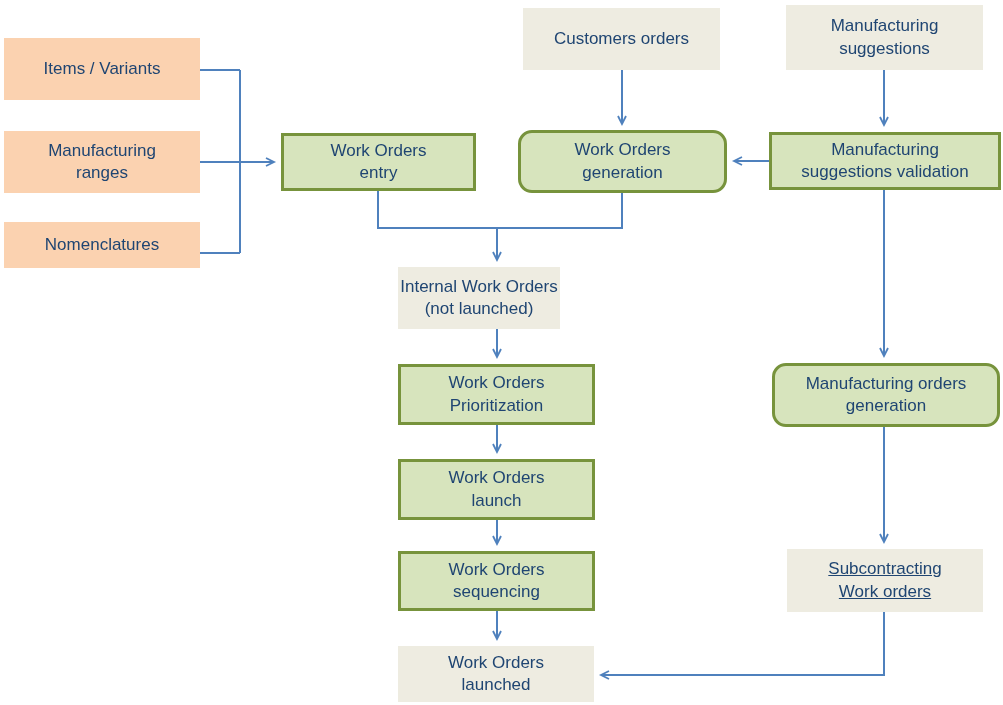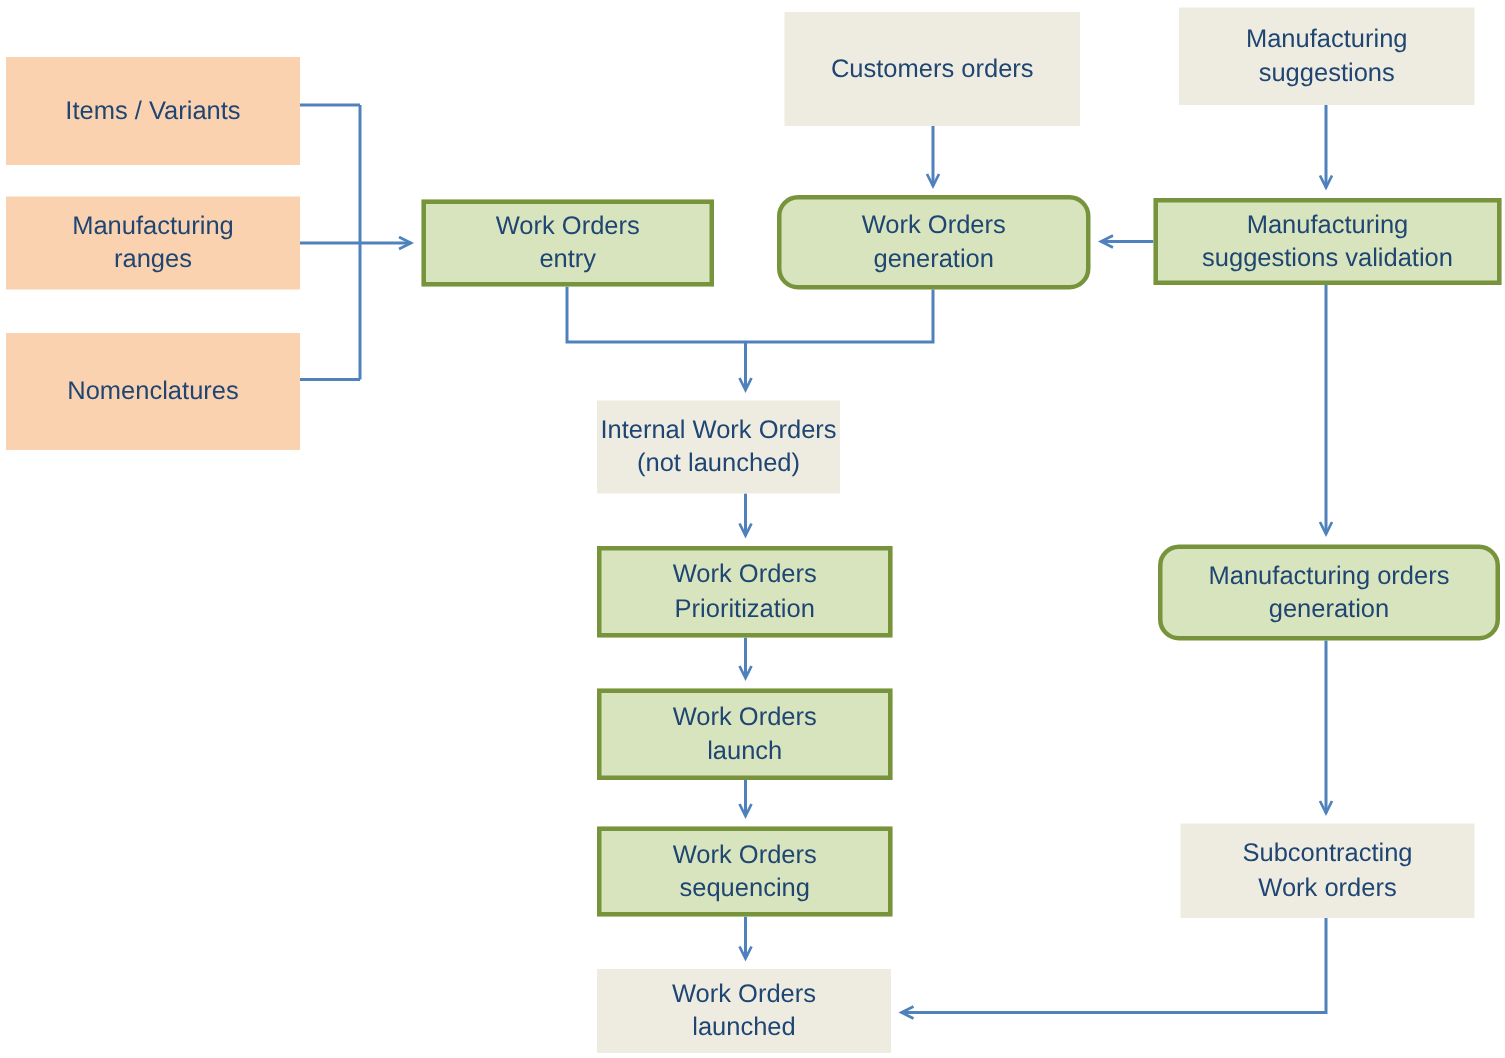--- a/index.html
+++ b/index.html
@@ -56,28 +56,28 @@
       <path d="M497,329 L497,357" marker-end="url(#arrow)"></path>
       <path d="M497,425 L497,452" marker-end="url(#arrow)"></path>
       <path d="M497,520 L497,544" marker-end="url(#arrow)"></path>
       <path d="M497,611 L497,639" marker-end="url(#arrow)"></path>
       <path d="M884,190 L884,356" marker-end="url(#arrow)"></path>
       <path d="M884,427 L884,542" marker-end="url(#arrow)"></path>
       <path d="M884,612 L884,675 L601,675" marker-end="url(#arrow)"></path>
     </g>
   </svg>
 
-  <div class="node peach" style="left:4px;top:38px;width:196px;height:72px;">Items / Variants</div>
+  <div class="node peach" style="left:4px;top:38px;width:196px;height:62px;">Items / Variants</div>
 
   <div class="node peach" style="left:4px;top:131px;width:196px;height:62px;">Manufacturing
 ranges</div>
 
-  <div class="node peach" style="left:4px;top:222px;width:196px;height:78px;">Nomenclatures</div>
+  <div class="node peach" style="left:4px;top:222px;width:196px;height:46px;">Nomenclatures</div>
 
-  <div class="node beige" style="left:523px;top:8px;width:197px;height:76px;">Customers orders</div>
+  <div class="node beige" style="left:523px;top:8px;width:197px;height:62px;">Customers orders</div>
 
   <div class="node beige" style="left:786px;top:5px;width:197px;height:65px;">Manufacturing
 suggestions</div>
 
   <div class="node green" style="left:281px;top:133px;width:195px;height:58px;">Work Orders
 entry</div>
 
   <div class="node green rounded" style="left:518px;top:130px;width:209px;height:63px;">Work Orders
 generation</div>
 
@@ -95,16 +95,16 @@
 
   <div class="node green" style="left:398px;top:551px;width:197px;height:60px;">Work Orders
 sequencing</div>
 
   <div class="node beige" style="left:398px;top:646px;width:196px;height:56px;">Work Orders
 launched</div>
 
   <div class="node green rounded" style="left:772px;top:363px;width:228px;height:64px;">Manufacturing orders
 generation</div>
 
-  <div class="node beige" style="left:787px;top:549px;width:196px;height:63px;">Subcontracting
+  <div class="node beige" style="left:787px;top:549px;width:196px;height:63px;text-decoration:underline;">Subcontracting
 Work orders</div>
 
 </div>
 
 </body></html>

